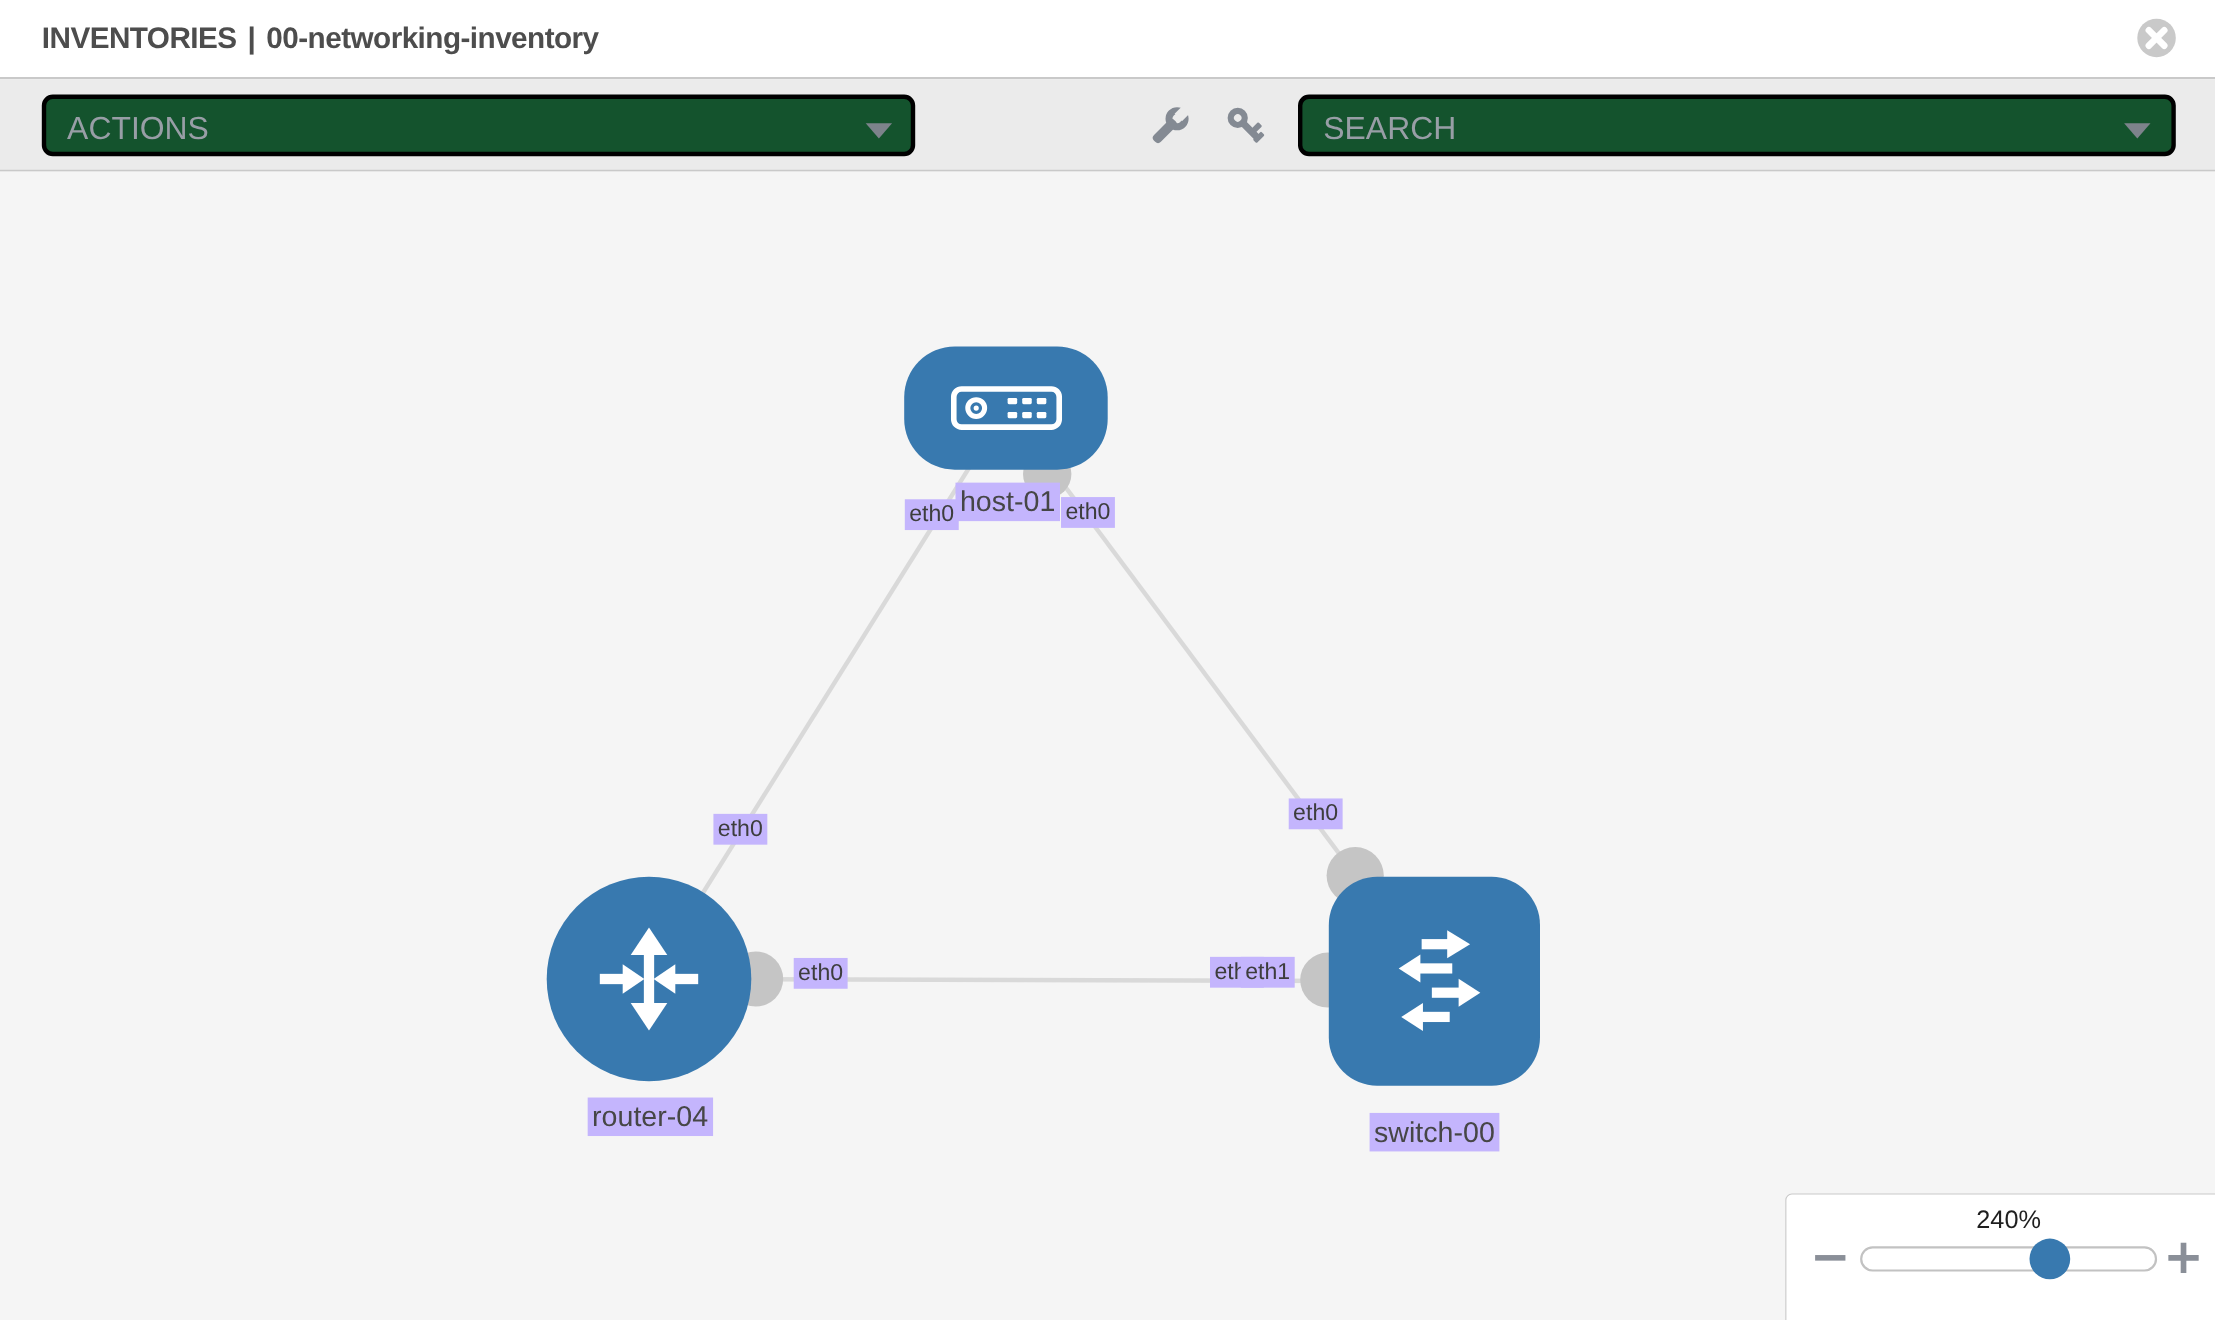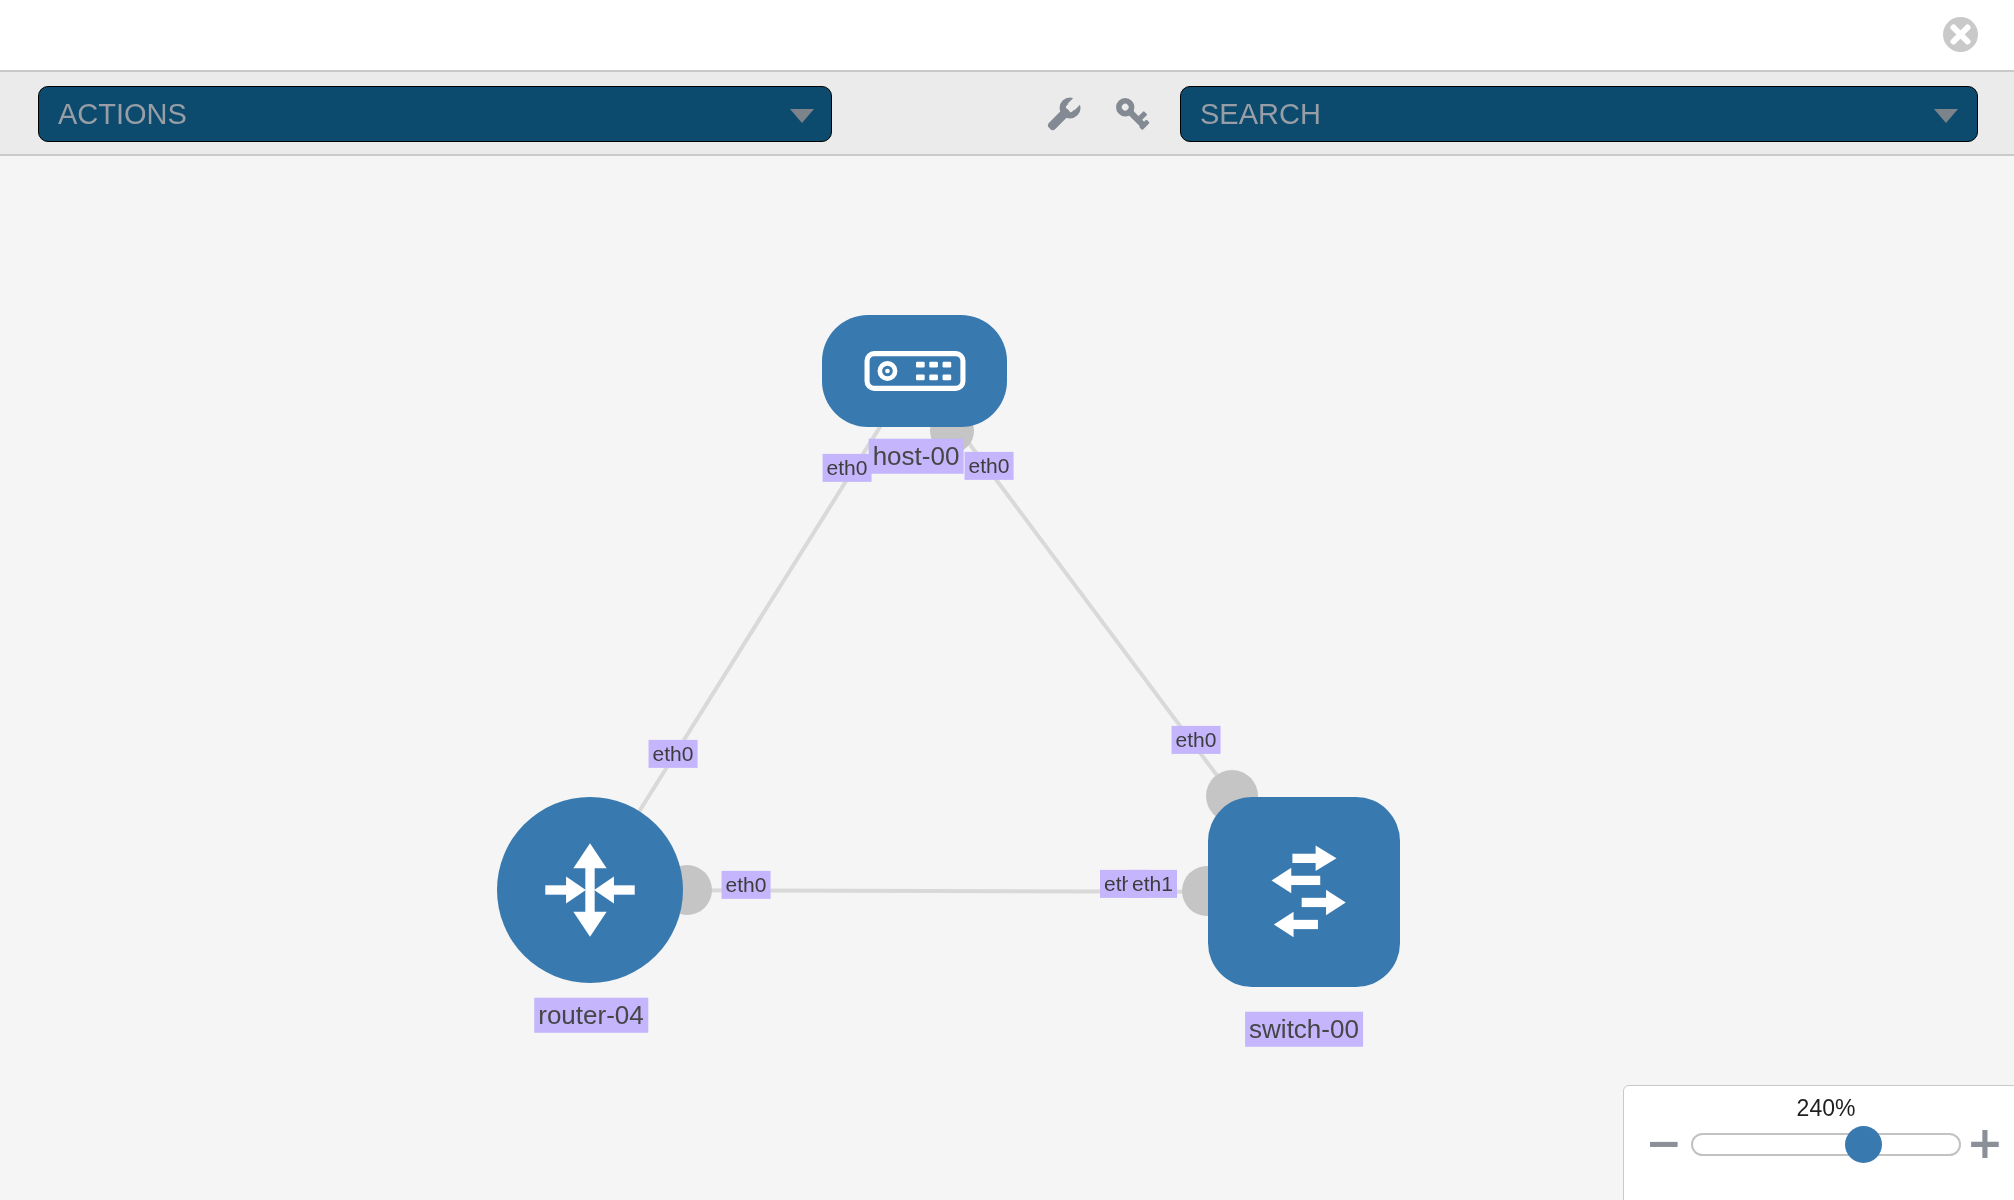--- a/index.html
+++ b/index.html
@@ -11,22 +11,22 @@
   .title { position:absolute; left:38px; top:50%; transform:translateY(-50%);
     font-size:27px; font-weight:bold; color:#4d4d4d; letter-spacing:-0.5px; white-space:nowrap; }
   .title .sep { margin:0 10px; }
   .close-btn { position:absolute; left:1942px; top:16px; width:37px; height:37px;
     border:none; background:transparent; cursor:pointer; }
 
   .hline { width:100%; height:2px; background:#c9c9c9; }
 
   
   .toolbar { position:relative; width:100%; height:82px; background:#ebebeb; }
-  .select-box { position:absolute; top:14px; height:56px; background:#0c4a6e;
-    border:1px solid #000000; border-radius:10px; font-size:29px; color:#989ea6;
+  .select-box { position:absolute; top:14px; height:56px; background:#14532d;
+    border:4px solid #000000; border-radius:10px; font-size:29px; color:#989ea6;
     line-height:54px; padding-left:19px; cursor:pointer; }
   .select-actions { left:38px; width:794px; }
   .select-search  { left:1180px; width:798px; }
   .caret { position:absolute; top:22px; width:0; height:0;
     border-left:12px solid transparent; border-right:12px solid transparent;
     border-top:14px solid #7d838b; }
   .icon-btn { position:absolute; top:19px; width:48px; height:48px; border:none;
     background:transparent; cursor:pointer; display:flex; align-items:center; justify-content:center; }
   .btn-wrench { left:1039px; }
   .btn-key    { left:1109px; }
@@ -62,20 +62,23 @@
   .zoom-plus  { left:361px; top:57px; }
   .zoom-track { position:absolute; left:67px; top:47px; width:270px; height:23px;
     background:#fff; border:2px solid #c2c2c2; border-radius:12px; cursor:pointer; }
   .zoom-handle { position:absolute; left:221px; top:40px; width:37px; height:37px;
     border-radius:50%; background:#3879af; cursor:pointer; }
 </style>
 </head>
 <body>
 
 <div class="header">
+  <div class="title">
+    <span>INVENTORIES</span><span class="sep">|</span><span>00-networking-inventory</span>
+  </div>
   <button class="close-btn" aria-label="close">
     <svg width="37" height="37" viewBox="0 0 37 37">
       <circle cx="18.5" cy="18.5" r="17.5" fill="#c9c9c9"></circle>
       <line x1="11.5" y1="11.5" x2="25.5" y2="25.5" stroke="#fff" stroke-width="6" stroke-linecap="round"></line>
       <line x1="25.5" y1="11.5" x2="11.5" y2="25.5" stroke="#fff" stroke-width="6" stroke-linecap="round"></line>
     </svg>
   </button>
 </div>
 <div class="hline"></div>
 
@@ -171,21 +174,21 @@
   </div>
 
   <div class="chip if-label centered" style="left:847px;  top:312px;">eth0</div>
   <div class="chip if-label centered" style="left:989px;  top:310px;">eth0</div>
   <div class="chip if-label centered" style="left:673px;  top:598px;">eth0</div>
   <div class="chip if-label centered" style="left:1196px; top:584px;">eth0</div>
   <div class="chip if-label centered" style="left:746px;  top:729px;">eth0</div>
   <div class="chip if-label yonly" style="left:1100px; top:728px;">eth0</div>
   <div class="chip if-label yonly" style="left:1128px; top:728px;">eth1</div>
 
-  <div class="chip node-label centered" style="left:916px;  top:300px;">host-00</div>
+  <div class="chip node-label centered" style="left:916px;  top:300px;">host-01</div>
   <div class="chip node-label centered" style="left:591px;  top:859px;">router-04</div>
   <div class="chip node-label centered" style="left:1304px; top:861px;margin-top:12px;">switch-00</div>
 
   <div class="zoom-panel">
     <div class="zoom-level">240%</div>
     <button class="zoom-minus">−</button>
     <div class="zoom-track"></div>
     <div class="zoom-handle"></div>
     <button class="zoom-plus">+</button>
   </div>

